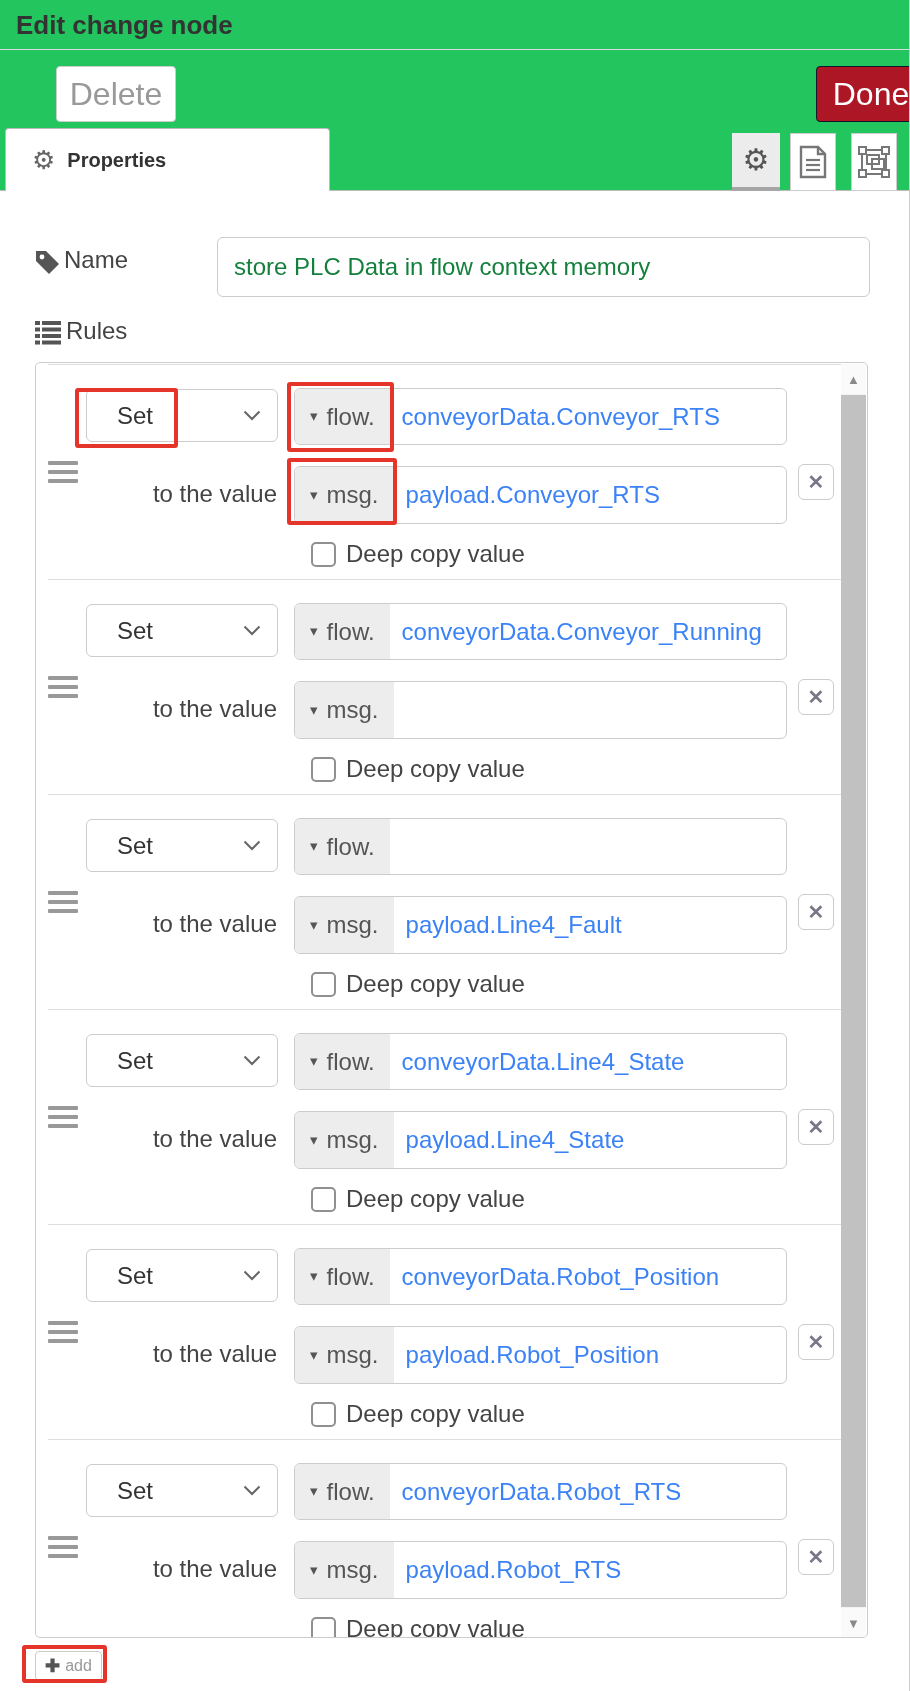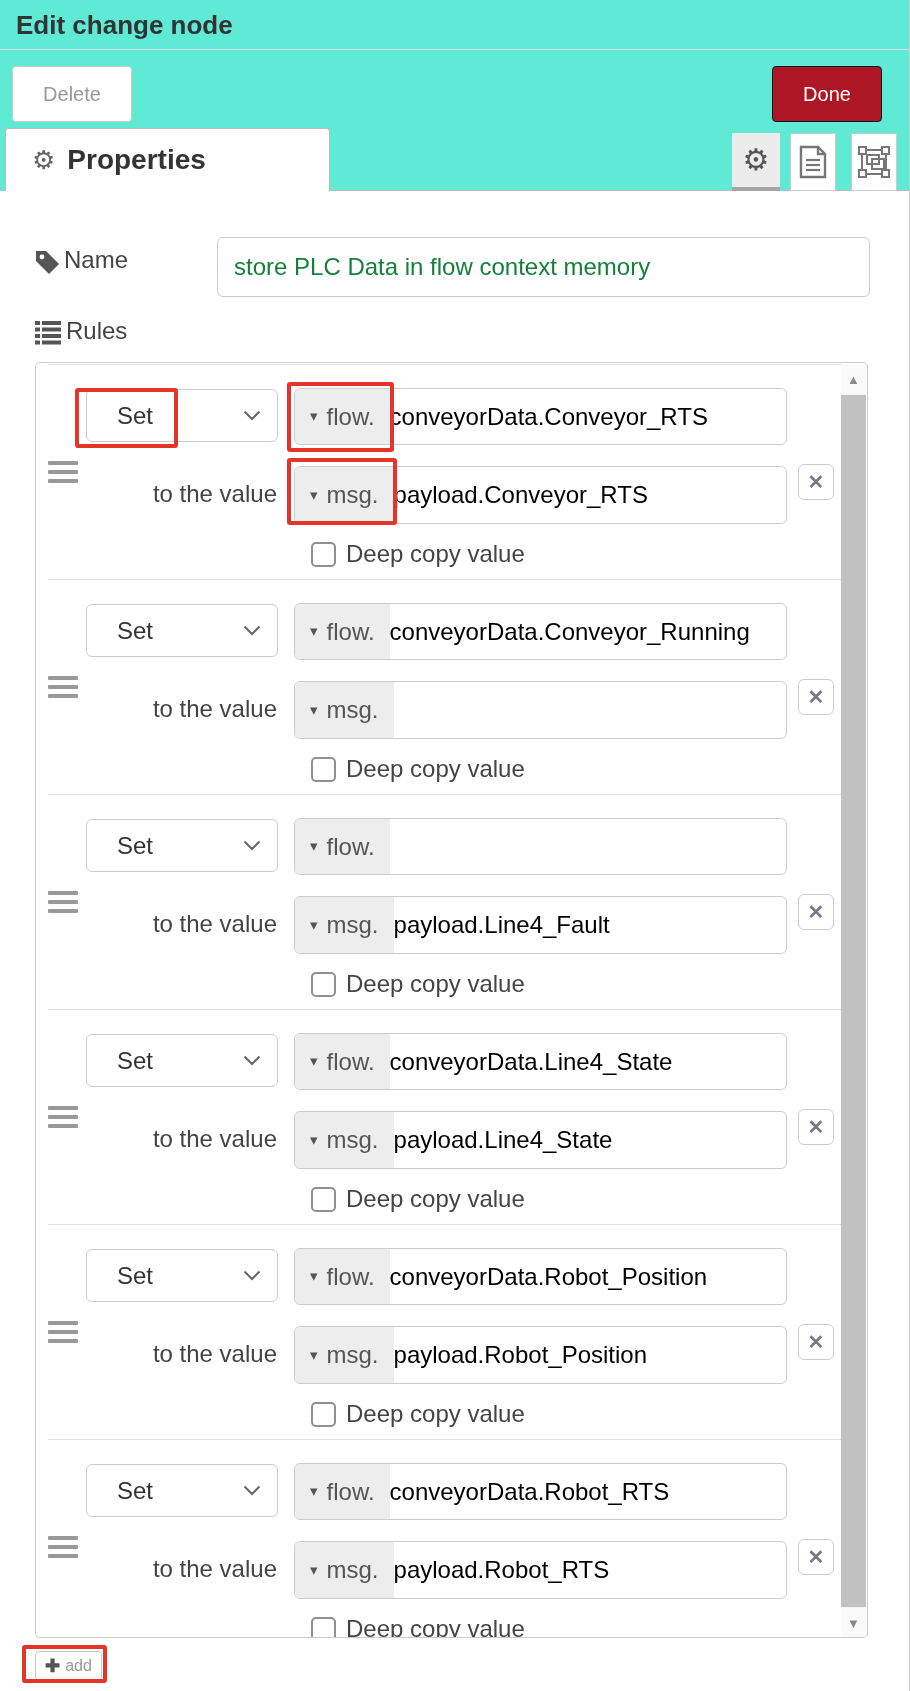--- a/index.html
+++ b/index.html
@@ -1,32 +1,32 @@
 <!DOCTYPE html>
 <html><head>
 <meta charset="utf-8">
 <style>
   * { margin:0; padding:0; box-sizing:border-box; }
   html,body { background:#fff; }
   body { font-family:"Liberation Sans", sans-serif; color:#444; }
   .page { position:relative; width:910px; height:1691px; overflow:hidden; background:#fff; border-right:1px solid #ccc; }
 
   
-  .chrome { position:absolute; left:0; top:0; width:100%; height:191px; background:#5eead4; }
+  .chrome { position:absolute; left:0; top:0; width:100%; height:191px; background:#22c55e; }
   .dialog-header { position:absolute; left:0; top:0; width:100%; height:50px; border-bottom:1px solid #dcdcdc; }
   .dialog-title { position:absolute; left:16px; top:10px; font-size:26px; font-weight:bold; color:#333; }
-  .btn { position:absolute; display:flex; align-items:center; justify-content:center; font-size:20px; border-radius:4px; cursor:pointer; }
+  .btn { position:absolute; display:flex; align-items:center; justify-content:center; font-size:32px; border-radius:4px; cursor:pointer;margin-left:44px; }
   .btn-secondary { background:#fff; border:1px solid #ccc; color:#999; }
   .btn-delete { left:12px; top:66px; width:120px; height:56px; }
   .btn-cancel { left:621px; top:66px; width:122px; height:56px; }
   .btn-done { left:772px; top:66px; width:110px; height:56px; background:#AD1625; color:#fff; border:1px solid #0f172a; }
 
   .tab-bar { position:absolute; left:0; top:128px; width:100%; height:63px; border-bottom:1px solid #bbb; }
   .tab-active { position:absolute; left:5px; top:0; width:325px; height:63px; background:#fff; border:1px solid #bbb; border-bottom:none; border-radius:4px 4px 0 0; z-index:2; display:flex; align-items:center; gap:12px; padding-left:26px; }
-  .tab-active .tab-label { font-size:28px; font-weight:bold; color:#333; }
+  .tab-active .tab-label { font-size:20px; font-weight:bold; color:#333; }
   .uni-icon { font-family:"DejaVu Sans", sans-serif; line-height:1; }
   .tab-gear { font-size:26px; color:#666; }
   .icon-btn { position:absolute; top:5px; height:58px; display:flex; align-items:center; justify-content:center; cursor:pointer; }
   .icon-btn-gear { left:732px; width:48px; background:#ececec; border-bottom:4px solid #a6a6a6; }
   .icon-btn-gear .uni-icon { font-size:30px; color:#555; }
   .icon-btn-doc { left:790px; width:46px; background:#fff; border:1px solid #ccc; }
   .icon-btn-group { left:851px; width:46px; background:#fff; border:1px solid #ccc; }
 
   
   .field-label { position:absolute; font-size:24px; color:#444; }
@@ -45,21 +45,21 @@
   .set-select { position:absolute; left:49px; top:25px; width:192px; height:53px; border:1px solid #ccc; border-radius:6px; background:#fff; display:flex; align-items:center; cursor:pointer; }
   .set-select .set-text { font-size:24px; color:#333; padding-left:30px; flex:1; }
   .set-select svg { margin-right:16px; }
 
   .prop-input { position:absolute; left:257px; border:1px solid #ccc; border-radius:6px; background:#fff; display:flex; align-items:stretch; overflow:hidden; }
   .prop-input.target { top:24px; width:493px; height:57px; }
   .prop-input.value { top:102px; width:493px; height:58px; }
   .chip { display:flex; align-items:center; gap:9px; padding:0 15px; background:#ededed; cursor:pointer; border-radius:5px 0 0 5px; }
   .chip .caret { font-size:15px; color:#555; }
   .chip .prefix { font-size:24px; color:#555; }
-  .prop-text { display:flex; align-items:center; font-size:24px; color:#000000; white-space:nowrap; }
+  .prop-text { display:flex; align-items:center; padding-left:12px; font-size:24px; color:#3b82f6; white-space:nowrap; }
 
   .drag-handle { position:absolute; left:11px; top:97px; width:30px; height:22px; display:flex; flex-direction:column; justify-content:space-between; cursor:grab; }
   .drag-handle span { display:block; height:4px; background:#999; border-radius:1px; }
   .to-label { position:absolute; left:0; top:116px; width:240px; text-align:right; font-size:24px; color:#444; }
   .x-btn { position:absolute; left:761px; top:100px; width:36px; height:36px; border:1px solid #ccc; border-radius:6px; background:#fff; display:flex; align-items:center; justify-content:center; font-size:20px; font-weight:bold; color:#778; cursor:pointer; }
   .deep-row { position:absolute; left:274px; top:176px; display:flex; align-items:center; gap:10px; }
   .deep-check { appearance:none; -webkit-appearance:none; width:25px; height:25px; border:2px solid #909090; border-radius:5px; background:#fff; cursor:pointer; margin:0; }
   .deep-label { font-size:24px; color:#444; }
 
   

